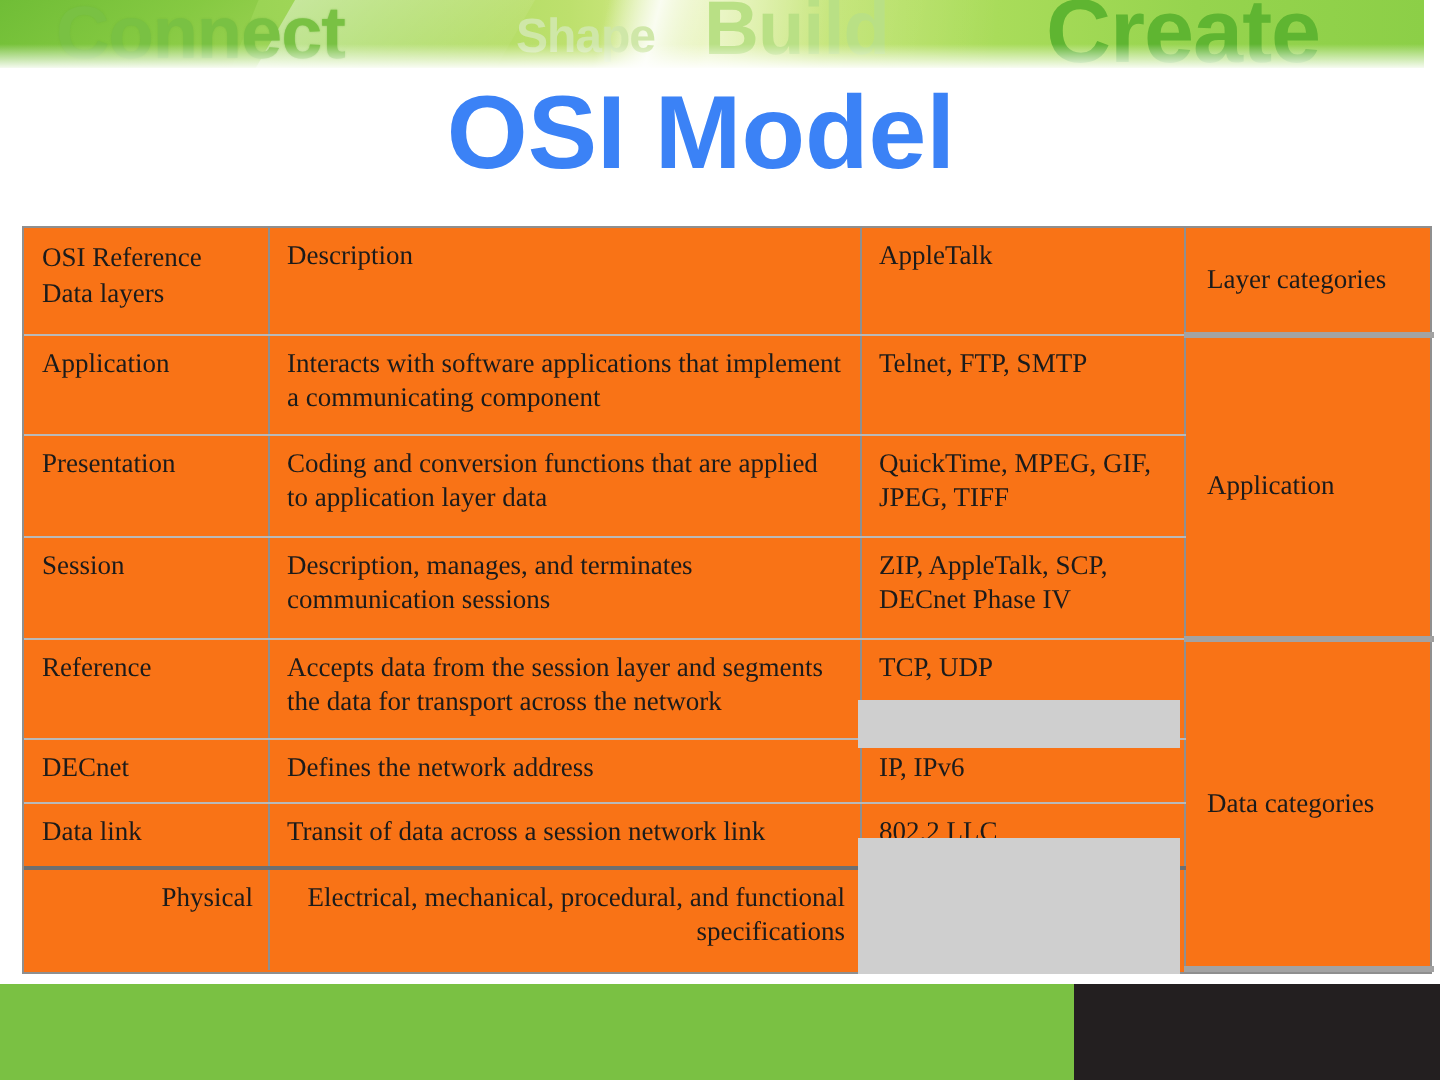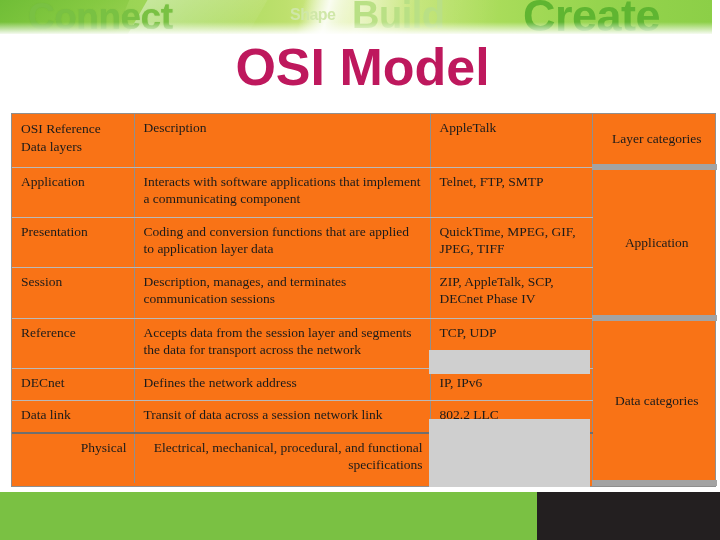--- a/index.html
+++ b/index.html
@@ -81,46 +81,45 @@
     line-height: 1;
   }
   .bw-connect {
     left: 28px; top: -2px;
     font-size: 37px;
     color: #79c143;
     text-shadow: 0 0 1px rgba(110,180,60,.6);
   }
   .bw-shape {
     left: 258px; top: 7px;
-    font-size: 16px;
+    font-size: 24px;
     color: #cfe7a8;
-    margin-left: 32px;
   }
   .bw-build {
     left: 352px; top: -4px;
     font-size: 38px;
     color: #b9e085;
   }
   .bw-create {
     left: 523px; top: -7px;
     font-size: 45px;
     color: #5fb531;
   }
 
   
   .title {
     position: absolute;
-    left: 12px; top: 38px;
+    left: 0; top: 38px;
     width: 701px;
     text-align: center;
     font-family: "Liberation Sans", sans-serif;
     font-weight: bold;
     font-size: 52px;
     line-height: 58px;
-    color: #be185d;
+    color: #3b82f6;
     letter-spacing: 0px;
   }
 
   
   .table-wrap {
     position: absolute;
     left: 11px;
     top: 113px;
     width: 705px;
     height: 374px;
@@ -145,24 +144,23 @@
   table.osi td {
     border: 0;
     border-bottom: 1px solid #b9b9b9;
     border-right: 1px solid #8f8f8f;
     padding: 5px 7px 6px 9px;
     vertical-align: top;
     line-height: 17px;
   }
   table.osi td.cat {
     border-right: 0;
-    border-bottom: 6px solid #a3a3a3;
+    border-bottom: 3px solid #a3a3a3;
     vertical-align: middle;
     padding-left: 11px;
-    text-align: center;
   }
   table.osi tr:last-child td { border-bottom: 0; text-align: right; }
 
   td.hdr {
     vertical-align: bottom;
     border-bottom: 1px solid #b9b9b9;
   }
   td.hdr.layers { line-height: 18px; padding-top: 6px; }
 
   tr.thick-top > td {

